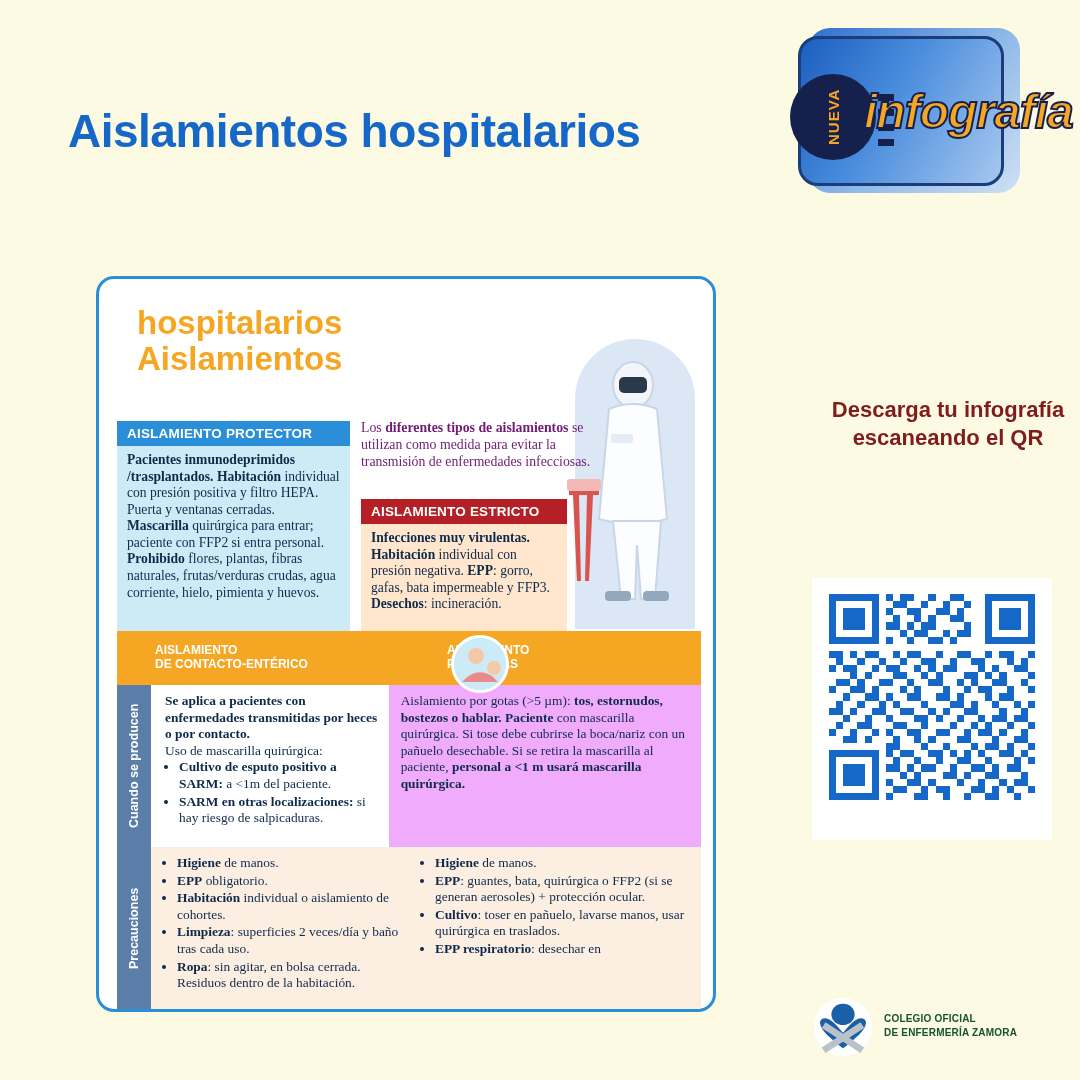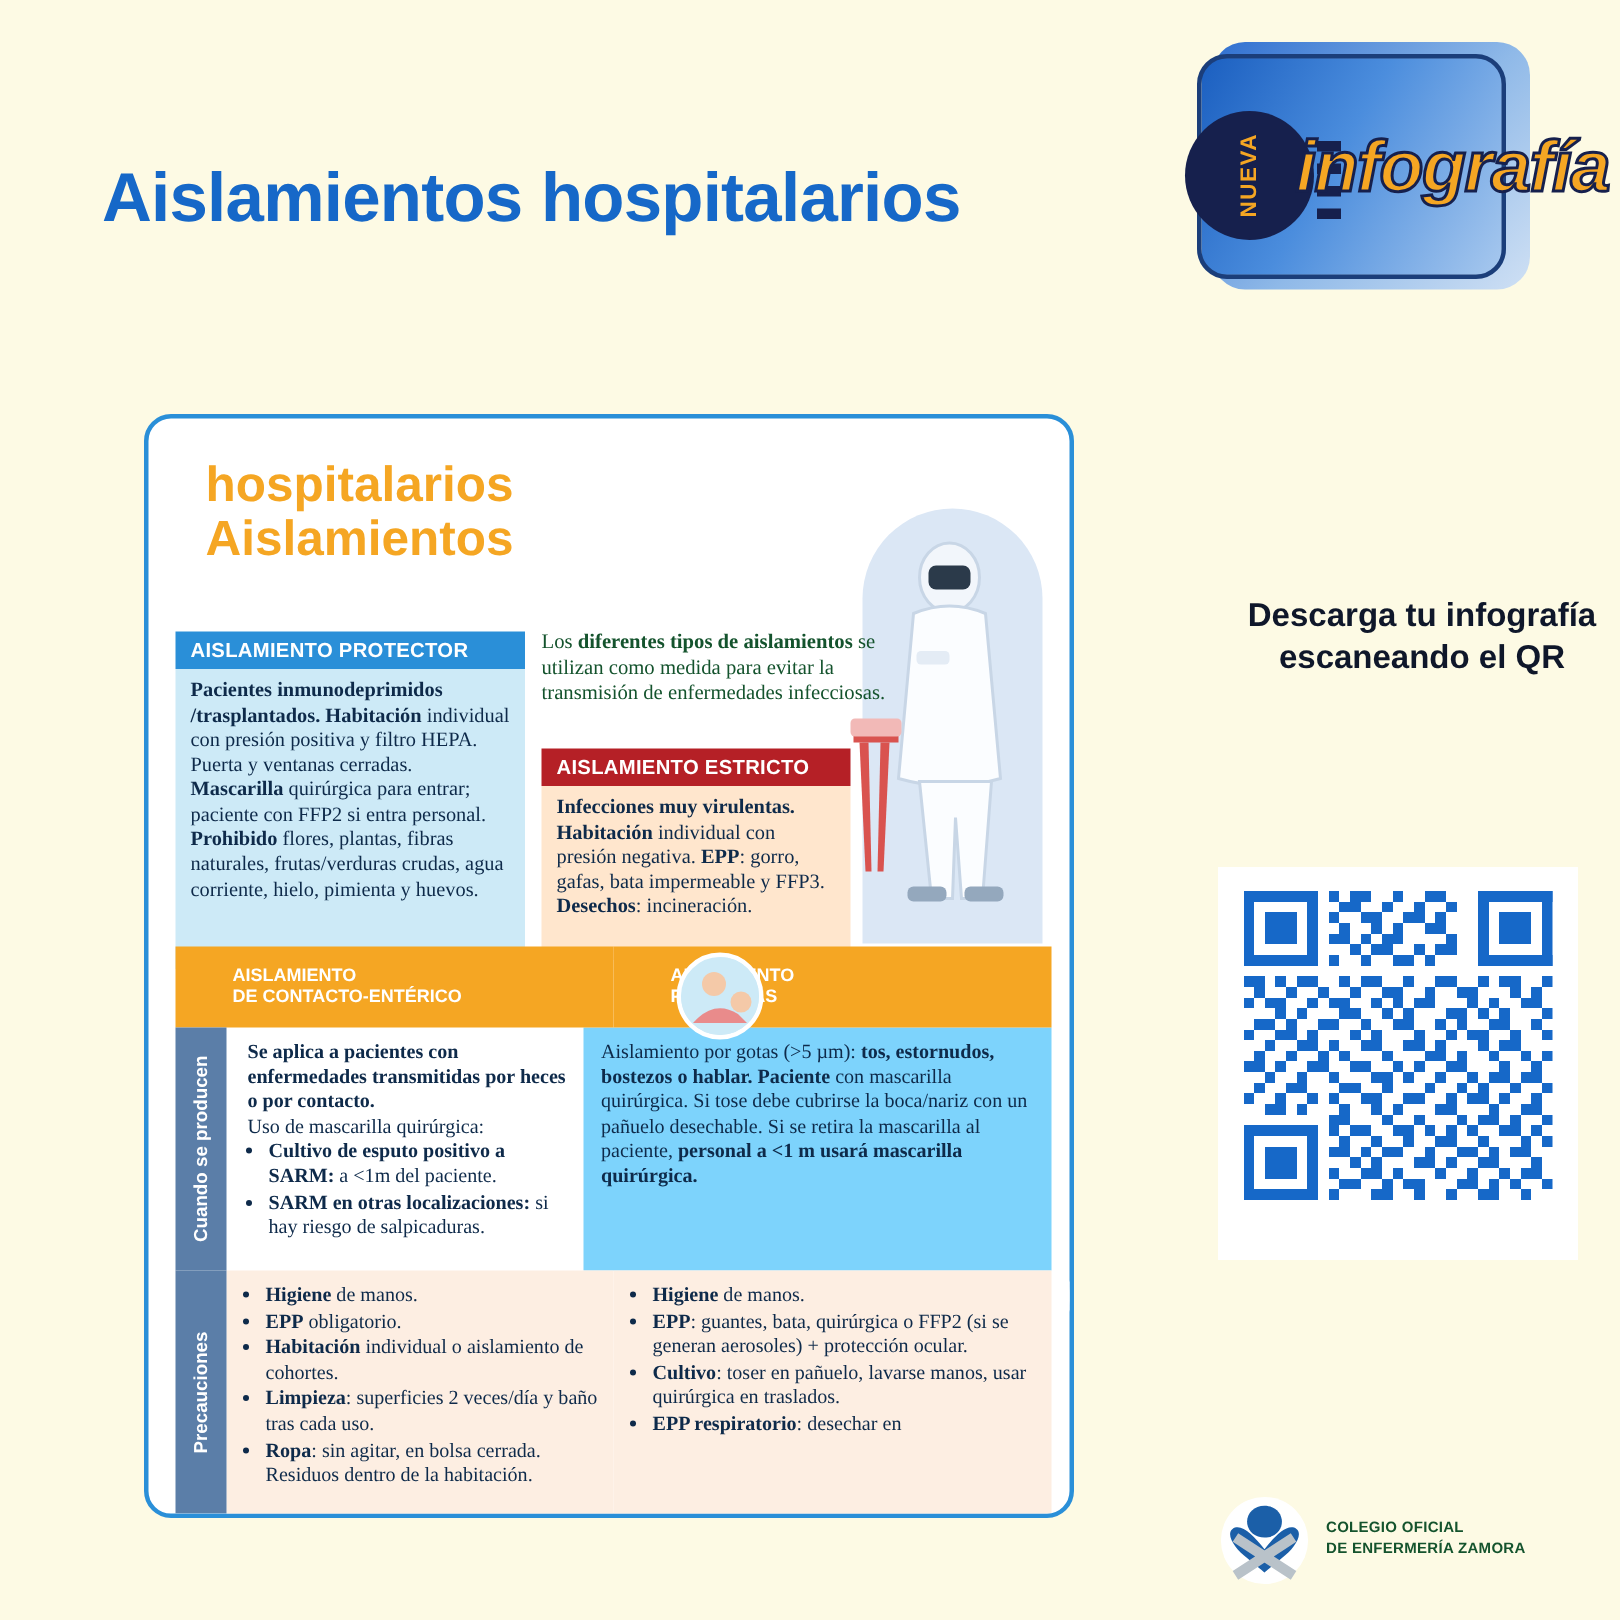--- a/index.html
+++ b/index.html
@@ -63,21 +63,21 @@
     display:flex; flex-direction:column; justify-content:space-between;
   }
   .logo-badge .bars i { display:block; height:7px; background:#16204d; }
 
   
   .download-title {
     position:absolute;
     left:828px; top:396px;
     width:240px;
     text-align:center;
-    color:#0f172a;
+    color:#7f1d1d;
     font-size:22px;
     font-weight:bold;
     line-height:1.28;
   }
   .qr-box {
     position:absolute;
     left:812px; top:578px;
     width:240px; height:262px;
     background:#ffffff;
   }
@@ -132,21 +132,21 @@
   #protector .hdr { background:#2a8fd8; }
   #protector .body { background:#cdeaf7; min-height:200px; }
 
   #estricto { left:262px; top:220px; width:206px; }
   #estricto .hdr { background:#b52026; }
   #estricto .body { background:#ffe6cd; min-height:116px; }
 
   .intro {
     position:absolute; left:262px; top:140px; width:248px;
     font-family:"Liberation Serif", serif;
-    font-size:13.8px; color:#14532d; line-height:1.25;
+    font-size:13.8px; color:#701a75; line-height:1.25;
   }
 
   
   .lower { position:absolute; left:18px; top:352px; width:584px; bottom:0; }
   .col-head {
     height:54px; color:#fff; font-weight:bold; font-size:12px;
     display:flex; align-items:center; padding-left:38px; line-height:1.15;
     position:relative;
   }
   .head-left { background:#f5a623; }
@@ -165,21 +165,21 @@
   .cellrow { display:flex; }
   .cell {
     font-family:"Liberation Serif", serif;
     font-size:13.4px; color:#0e2a4a; line-height:1.24;
     padding:8px 10px 8px 12px;
   }
   .cell ul { margin:0; padding-left:14px; }
   .cell li { margin-bottom:1px; }
 
   .row1 .left  { width:292px; background:#ffffff; margin-left:34px; width:258px;padding-left:14px; }
-  .row1 .right { width:340px; background:#7dd3fc; }
+  .row1 .right { width:340px; background:#f0abfc; }
   .row2 .left  { width:258px; background:#fdeee2; margin-left:34px; }
   .row2 .right { width:292px; background:#fdeee2; }
 
   .row1 .left, .row1 .right { height:162px; }
   .row2 .left, .row2 .right { height:190px; }
 
   .avatar {
     position:absolute; border-radius:50%; overflow:hidden;
     border:3px solid #ffffff;
   }

